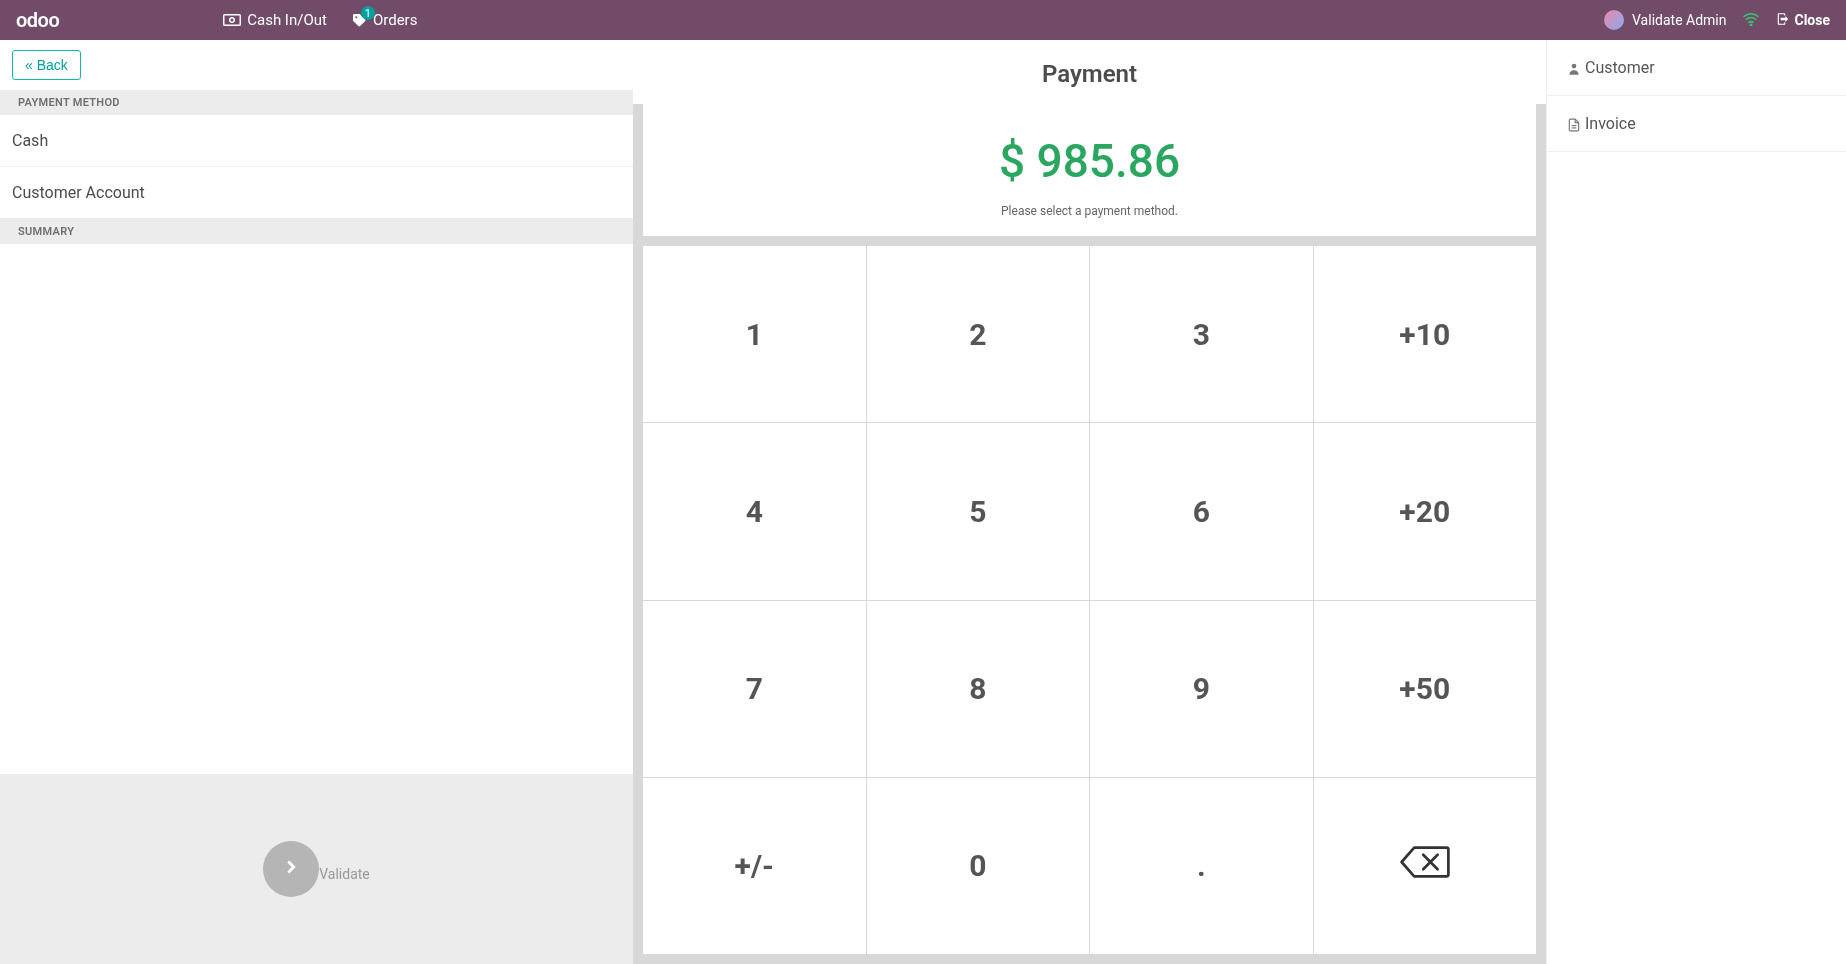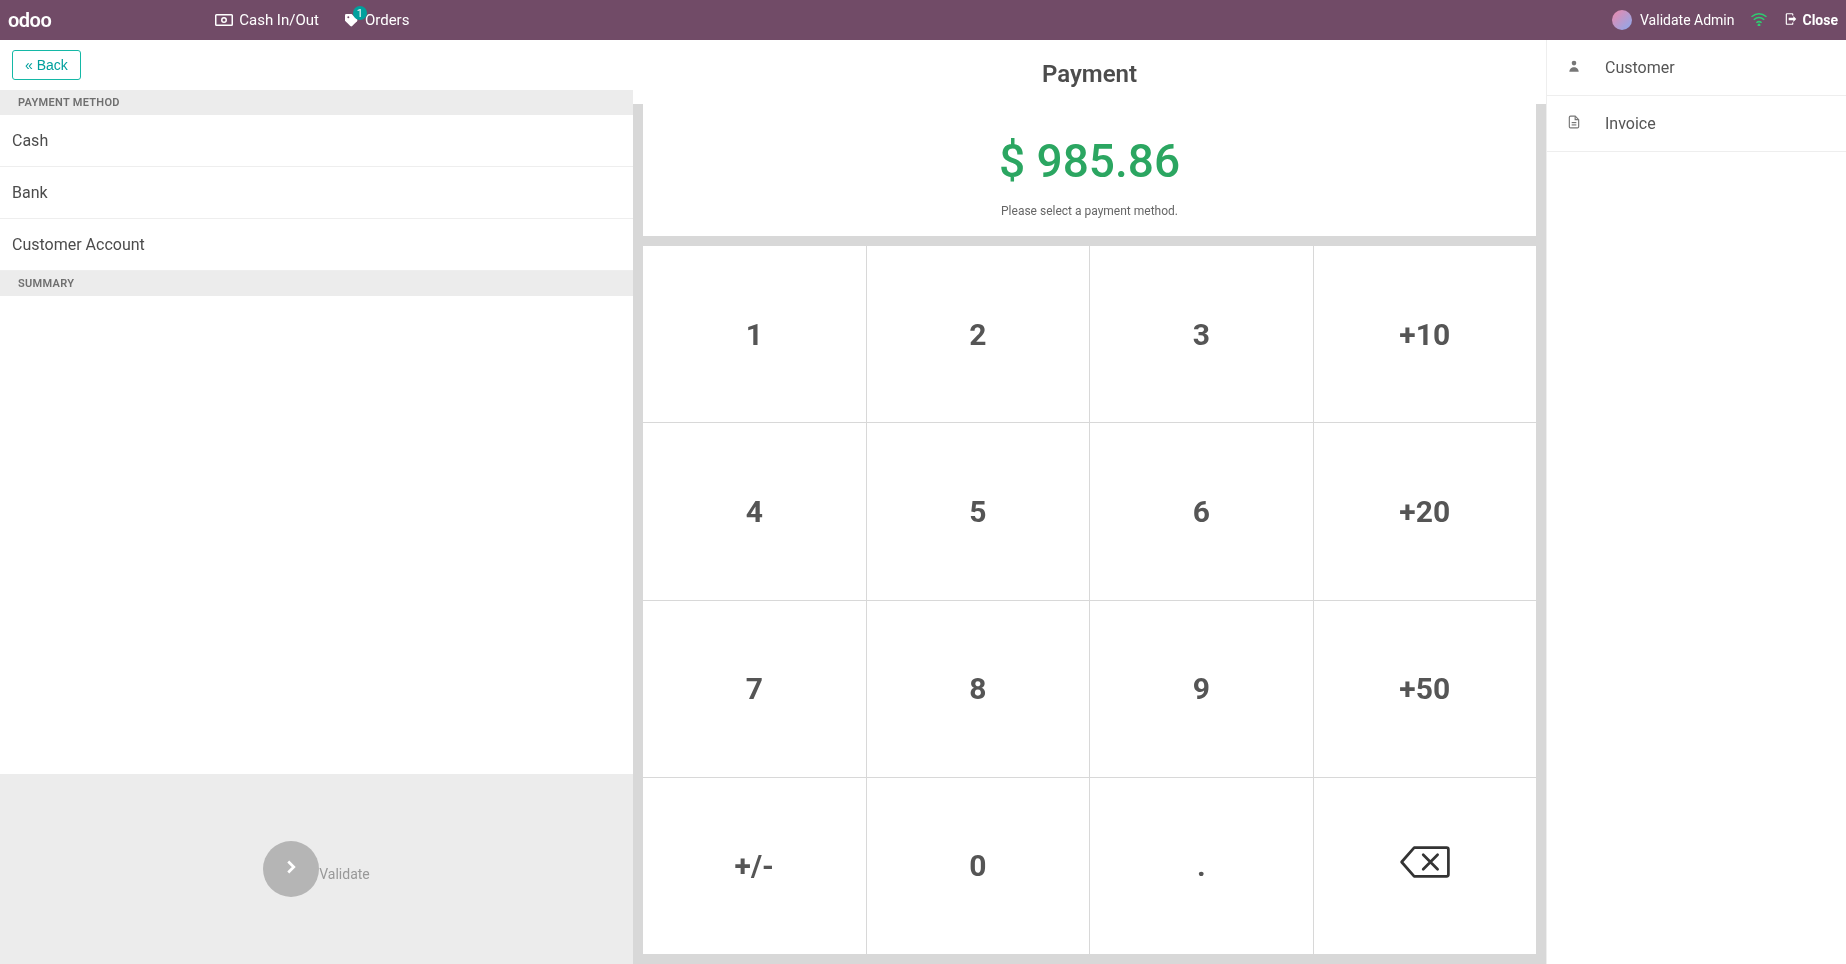--- a/index.html
+++ b/index.html
@@ -1,17 +1,17 @@
 <!DOCTYPE html>
 <html><head>
 <meta charset="utf-8">
 <style>
   * { box-sizing: border-box; margin: 0; padding: 0; }
   body { font-family: -apple-system, BlinkMacSystemFont, "Segoe UI", Roboto, "Helvetica Neue", Arial, sans-serif; background: #fff; color: #4c4c4c; overflow: hidden; }
-  .topbar { height: 40px; background: #714B67; color: #fff; display: flex; align-items: center; padding: 0 8px; }
+  .topbar { height: 40px; background: #714B67; color: #fff; display: flex; align-items: center; padding: 0 16px; }
   .topbar-left { display: flex; align-items: center; gap: 24px; }
   .logo { font-size: 20px; font-weight: 600; color: #fff; margin-right: 140px; letter-spacing: -0.5px; }
   .top-btn { display: flex; align-items: center; gap: 6px; font-size: 15px; color: #fff; cursor: pointer; position: relative; }
   .top-btn .icon { display: inline-flex; }
   .badge { position: absolute; top: -6px; left: 10px; background: #00A09D; color: #fff; font-size: 11px; border-radius: 10px; min-width: 14px; height: 14px; display: flex; align-items: center; justify-content: center; padding: 0 3px; }
   .topbar-right { margin-left: auto; display: flex; align-items: center; gap: 16px; }
   .avatar { width: 20px; height: 20px; border-radius: 50%; background: linear-gradient(135deg,#e8a,#8ae); display:inline-block; }
   .user { display: flex; align-items: center; gap: 8px; font-size: 14px; }
   .wifi { color: #2ecc71; }
   .close-btn { display: flex; align-items: center; gap: 4px; font-size: 14px; cursor: pointer; font-weight: bold; }
@@ -30,21 +30,21 @@
   .page-title { text-align: center; font-size: 24px; font-weight: 600; padding: 20px 0 16px; color: #4c4c4c; }
   .amount-box-wrap { padding: 0 10px 10px; background: #d8d8d8; }
   .amount-box { background: #fff; text-align: center; padding: 30px 0 18px; }
   .amount { color: #2ba661; font-size: 46px; font-weight: 500; }
   .amount-hint { font-size: 12px; color: #666; margin-top: 16px; }
   .numpad-wrap { padding: 0 10px 10px; background: #d8d8d8; flex:1; }
   .numpad { display: grid; grid-template-columns: repeat(4,1fr); grid-template-rows: repeat(4,1fr); gap: 1px; background: #d8d8d8; height: 100%; }
   .key { background: #fff; display: flex; align-items: center; justify-content: center; font-size: 30px; font-weight: 700; color: #555; cursor: pointer; user-select: none; }
 
   .right { width: 300px; border-left: 1px solid #eee; }
-  .right-item { display: flex; align-items: flex-start; gap: 22px; padding: 18px 20px; border-bottom: 1px solid #eee; font-size: 16px; cursor: pointer; color:#555; }
+  .right-item { display: flex; align-items: flex-end; gap: 2px; padding: 18px 20px; border-bottom: 1px solid #eee; font-size: 16px; cursor: pointer; color:#555; }
   .right-item .icon { width: 16px; display:inline-flex; color:#777; }
 </style>
 </head>
 <body>
 
 <div class="topbar">
   <div class="topbar-left">
     <span class="logo">odoo</span>
     <div class="top-btn">
       <span class="icon">
@@ -90,21 +90,20 @@
   </div>
 </div>
 
 <div class="main">
   <div class="left">
     <div class="back-btn-wrap">
       <button class="back-btn">« Back</button>
     </div>
     <div class="section-header">PAYMENT METHOD</div>
     <div class="pm-item">Cash</div>
-    <div class="pm-item">Bank</div>
     <div class="pm-item">Customer Account</div>
     <div class="section-header">SUMMARY</div>
     <div class="validate-area">
       <div class="validate-circle">
         <span>
           <svg width="22" height="22" viewBox="0 0 24 24" fill="none" stroke="white" stroke-width="3">
               <path d="M9 6l6 6-6 6"></path>
             </svg>
         </span>
       </div>

